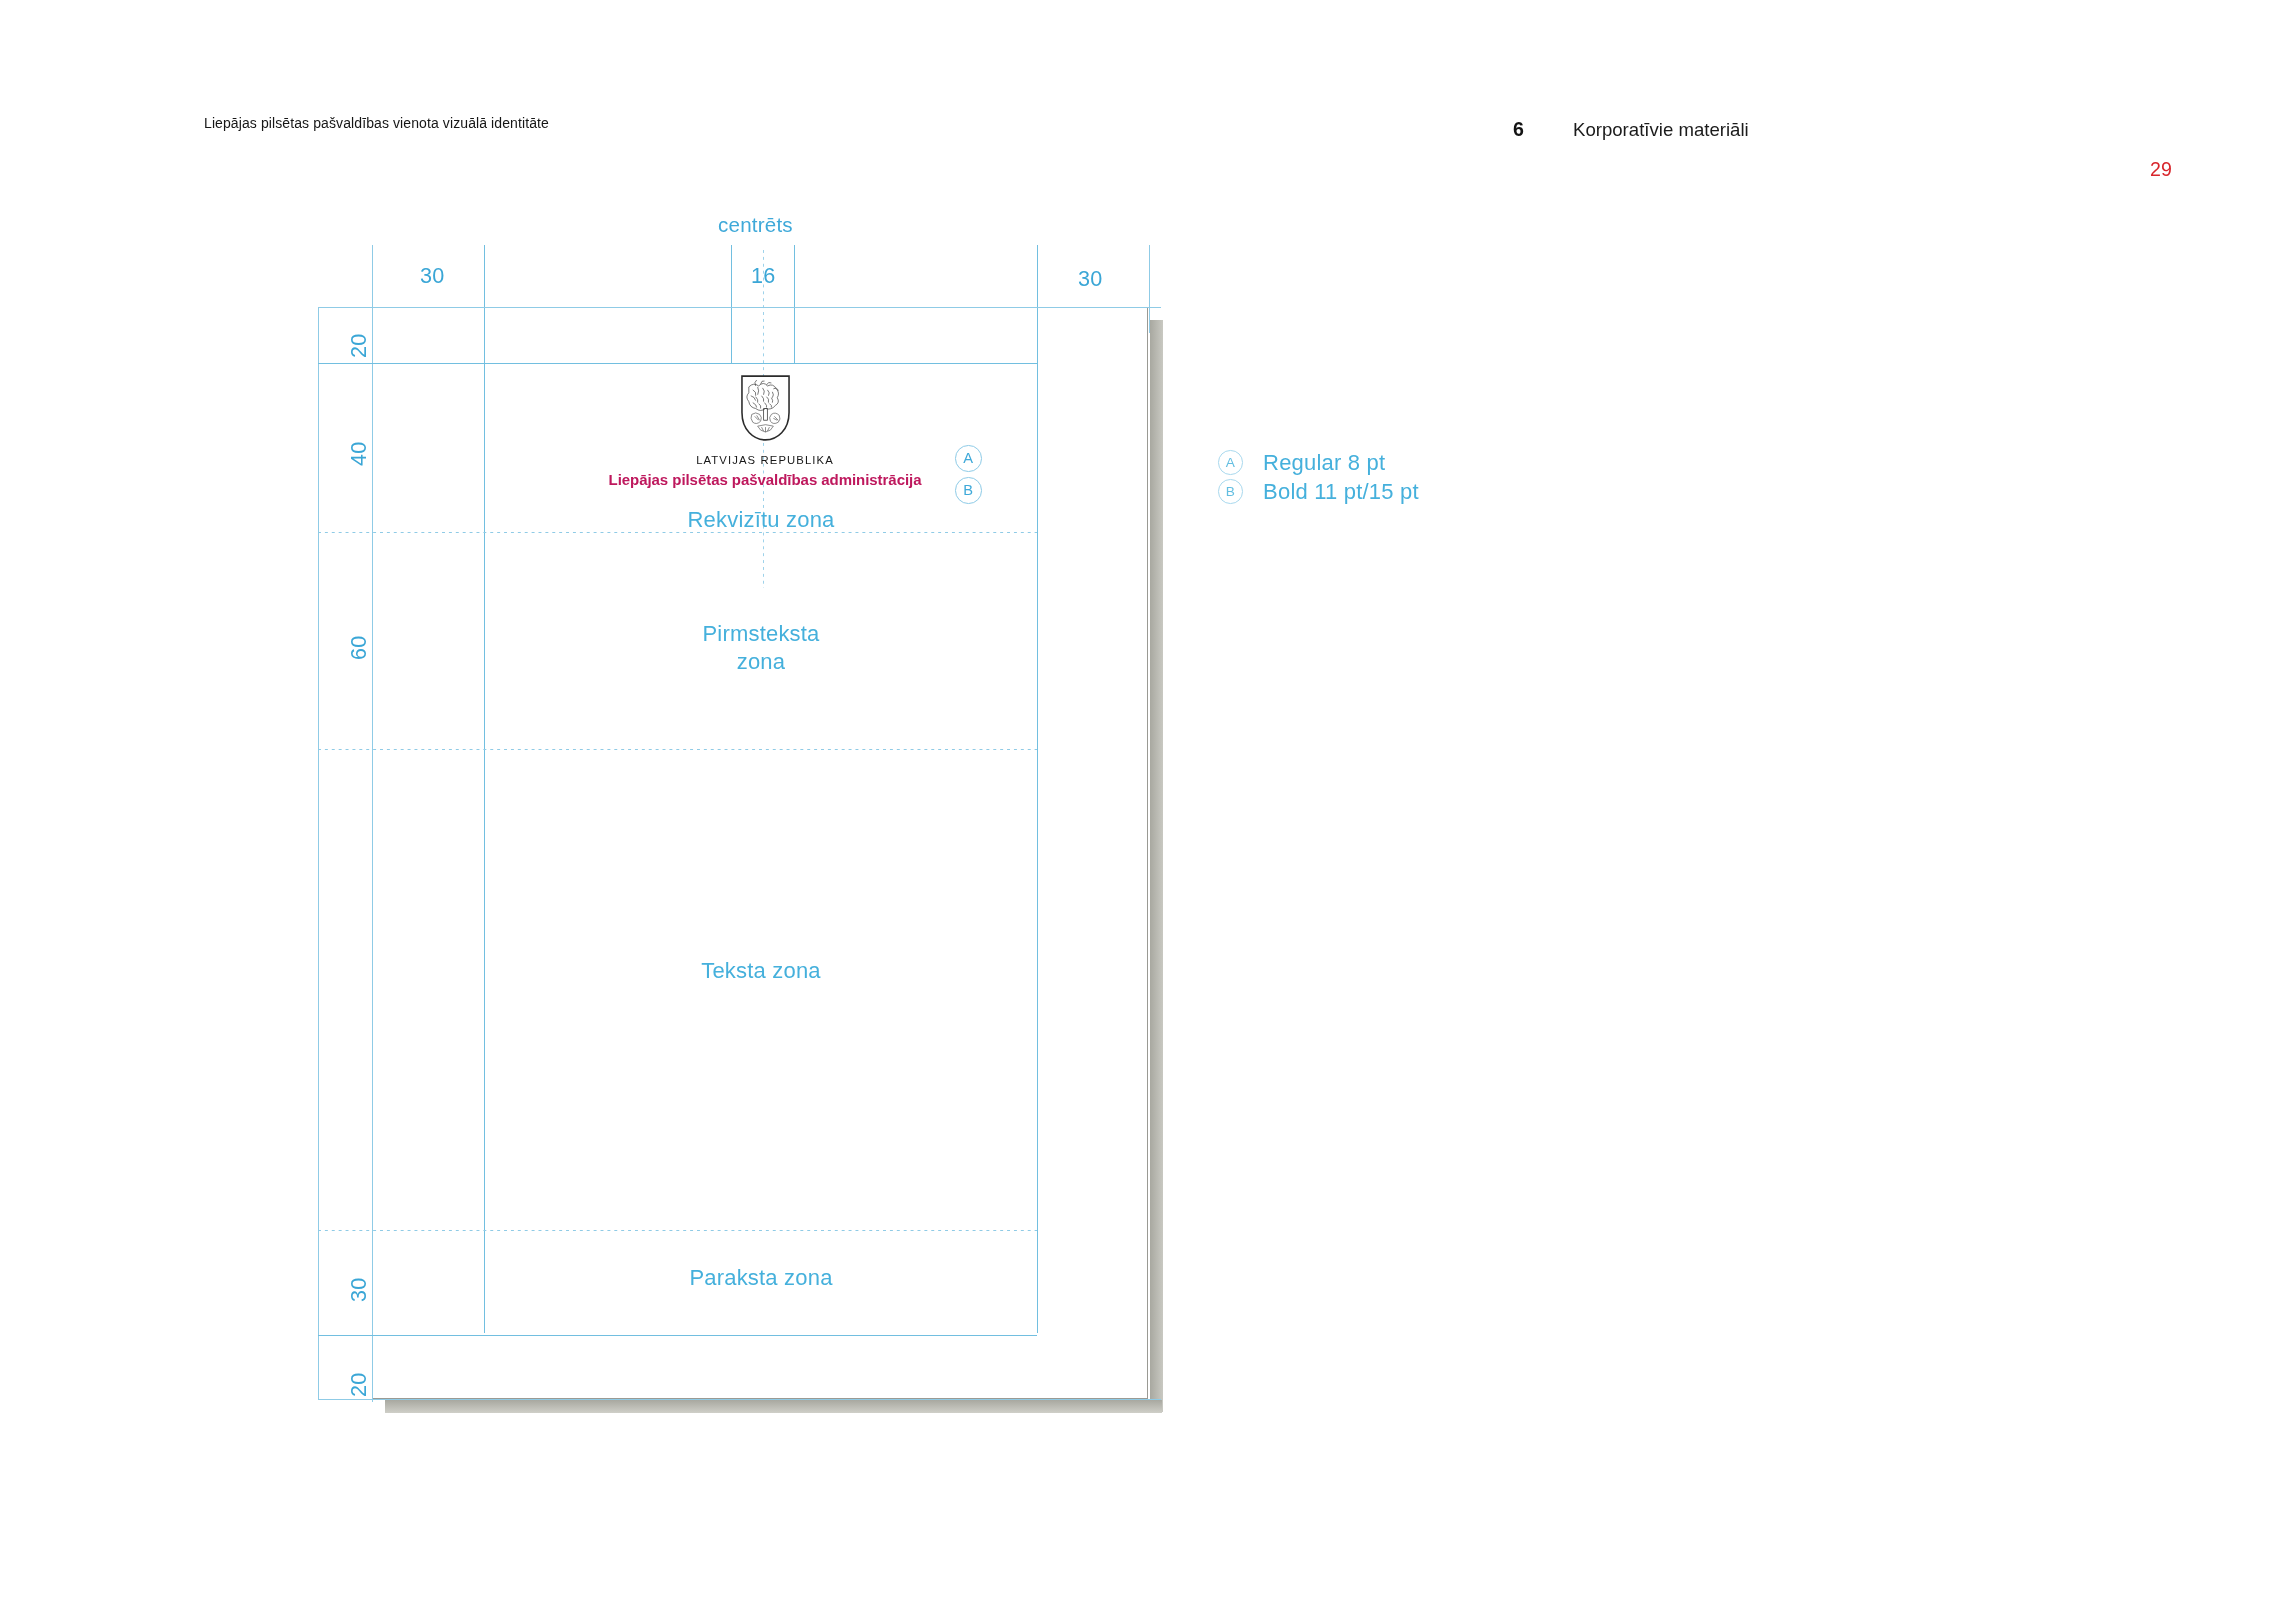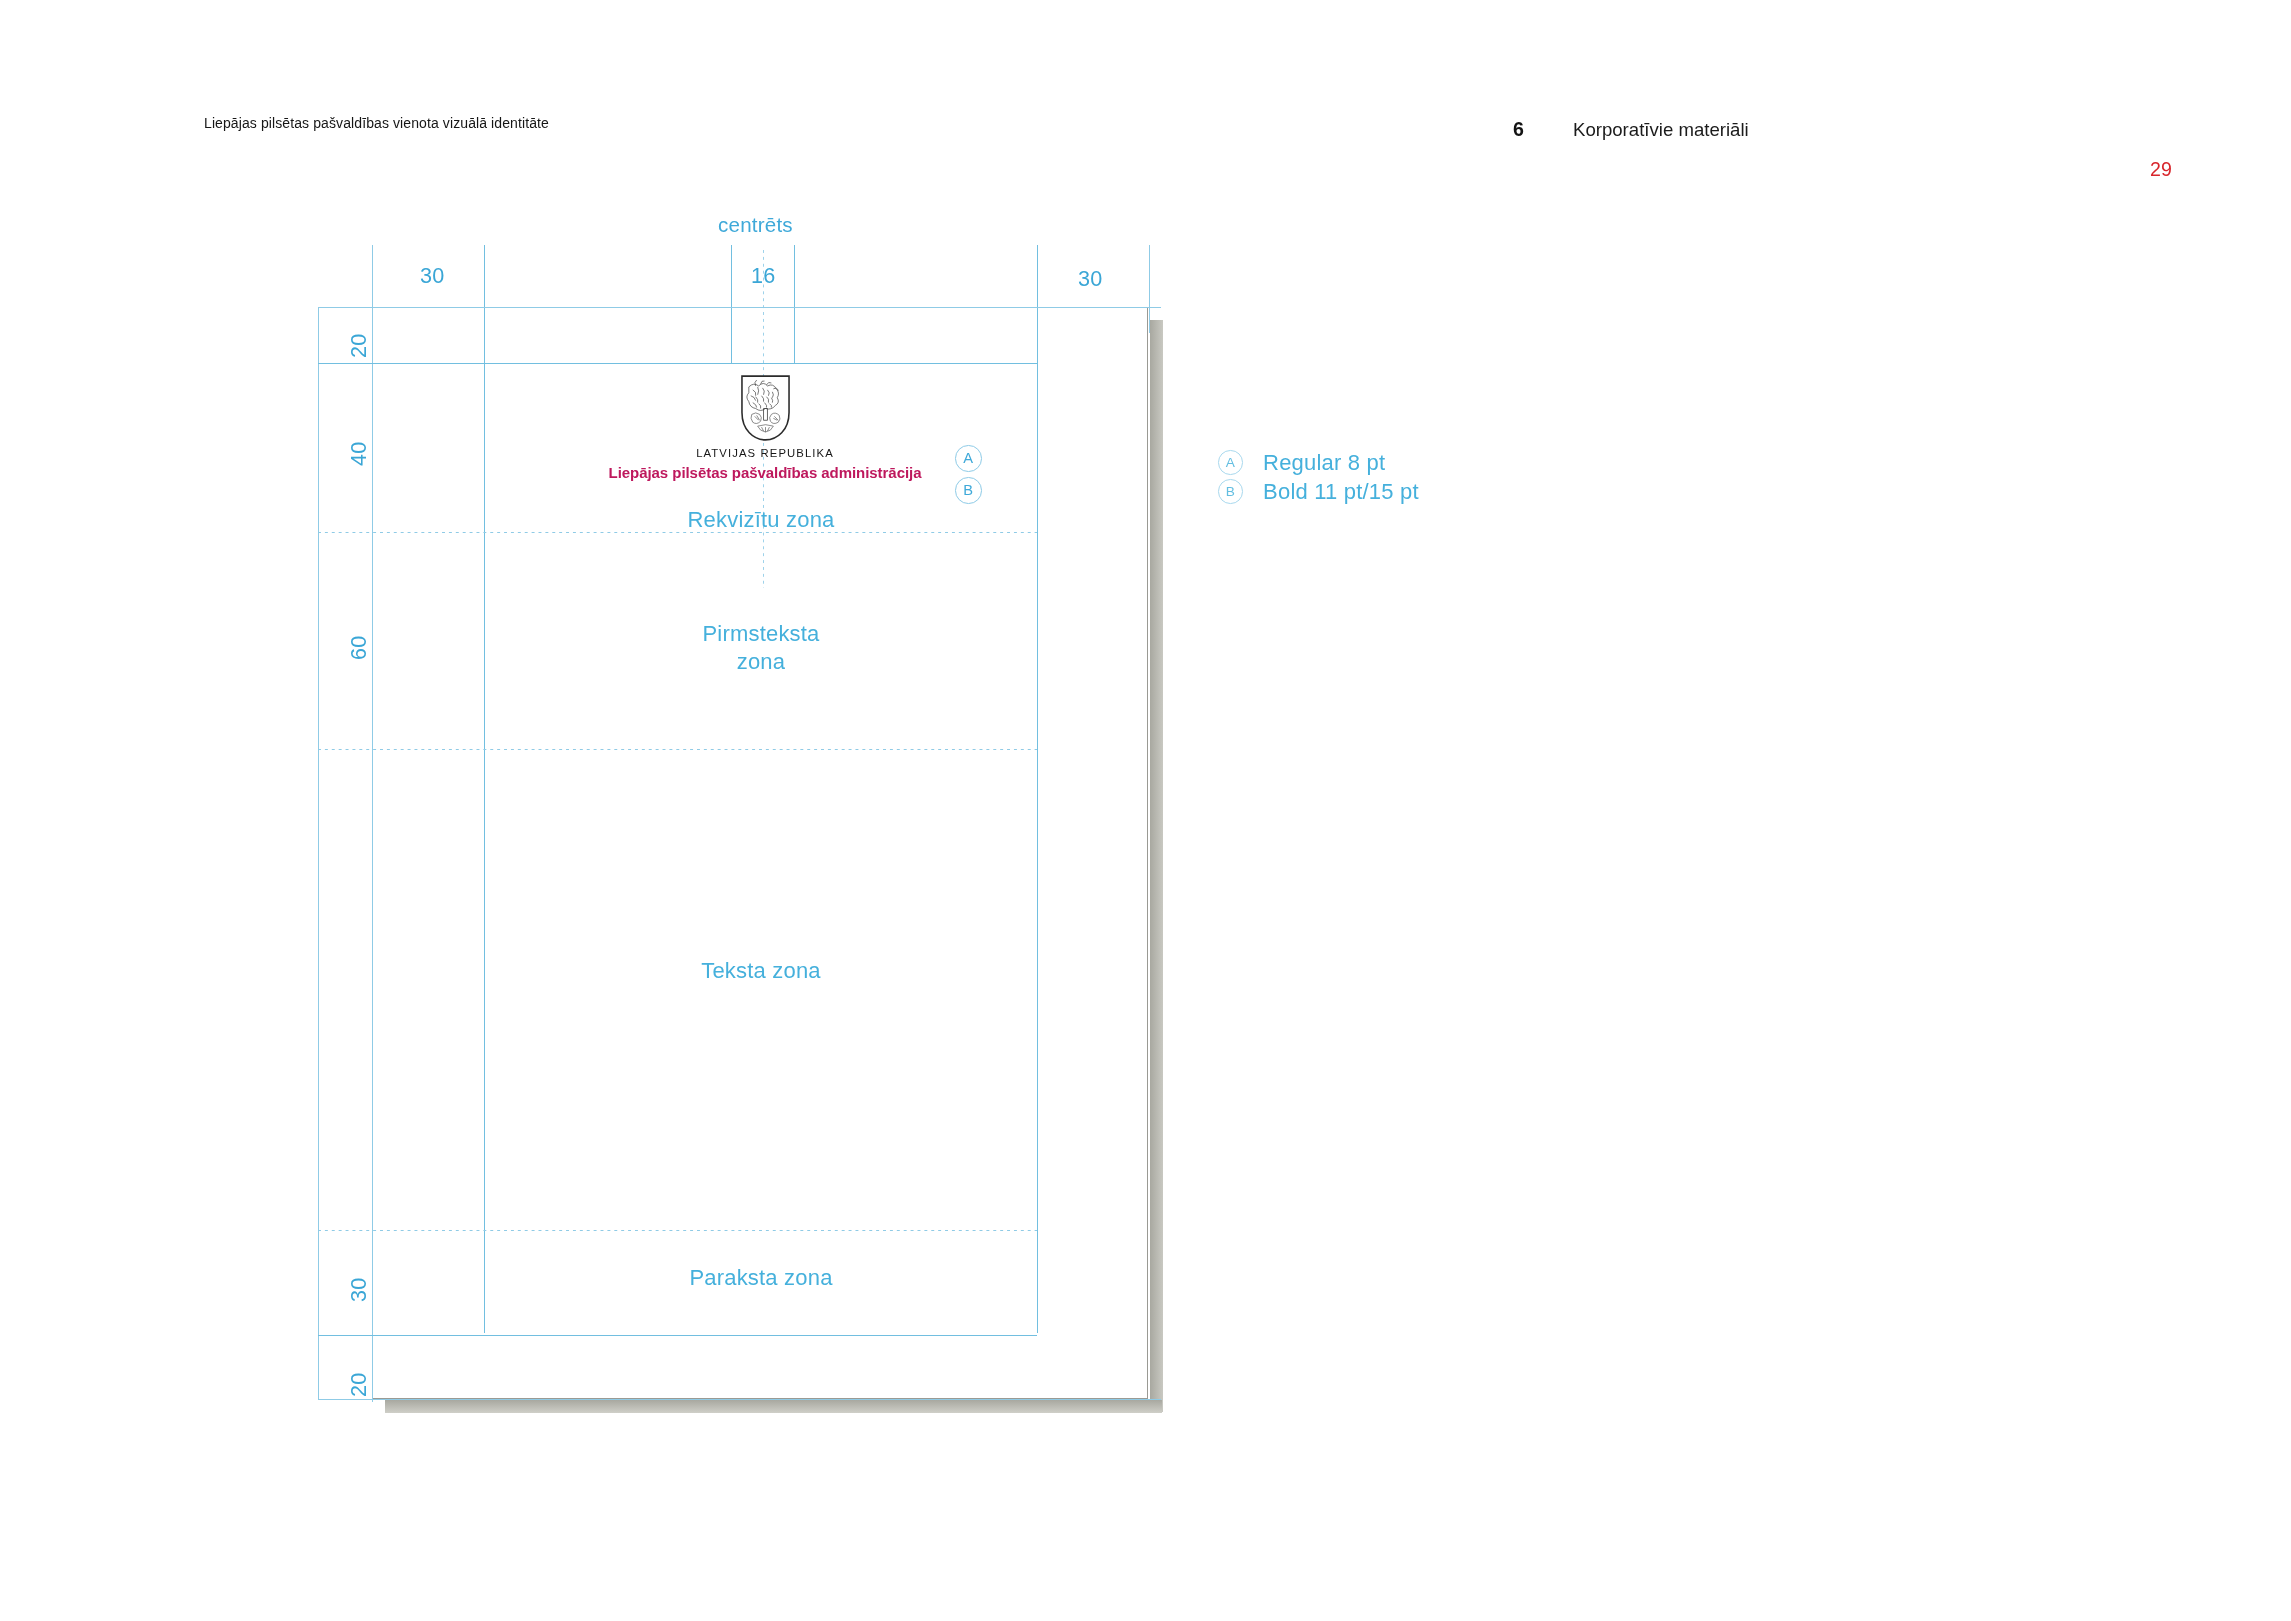--- a/index.html
+++ b/index.html
@@ -111,21 +111,21 @@
     color: #3fa9d9; font-size: 20.6px; letter-spacing: 0.2px;
   }
 
   
   #letterhead {
     position: absolute; z-index: 9;
     left: 608px; top: 375px; width: 314px; text-align: center;
   }
   #crest { margin: 0 auto; display: block; }
   #republic-line {
-    margin-top: 5px;
+    margin-top: 12px;
     font-size: 11.3px; letter-spacing: 1.1px; color: #171717;
     font-family: "Liberation Sans", sans-serif;
   }
   #authority-line {
     margin-top: 4.9px;
     font-size: 15px; font-weight: bold; color: #be185d;
     letter-spacing: -0.05px; white-space: nowrap;
   }
 
   

